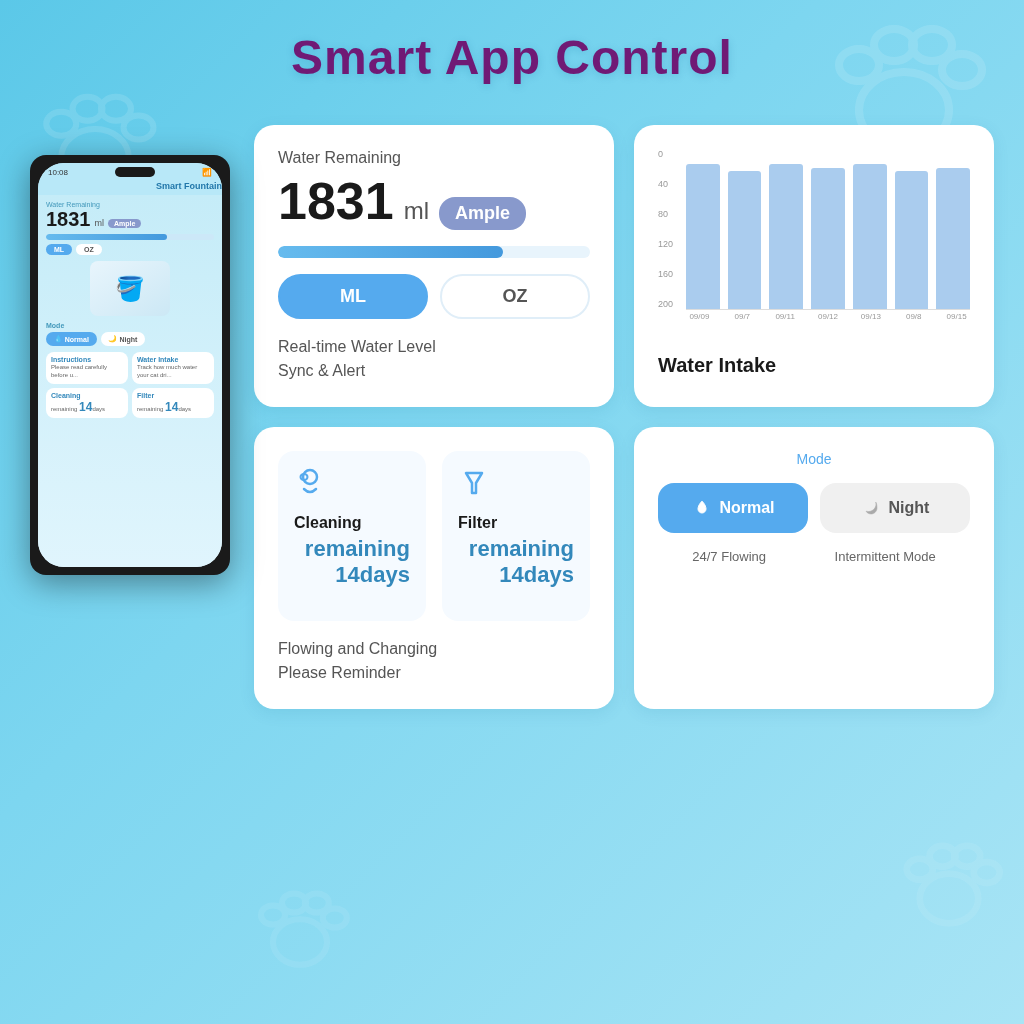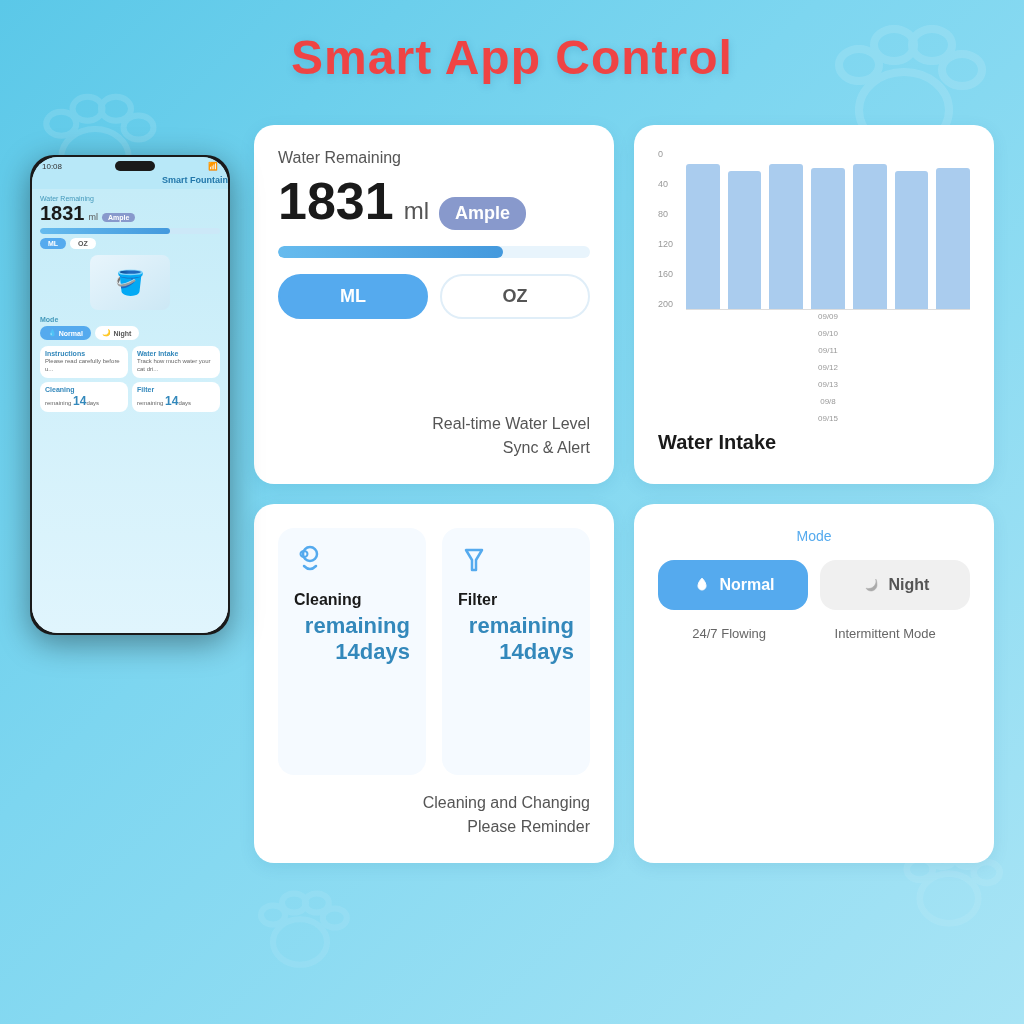--- a/index.html
+++ b/index.html
@@ -9,21 +9,21 @@
       background: linear-gradient(135deg, #5bc8e8 0%, #7dd6f0 40%, #a8e4f5 100%);
       font-family: -apple-system, BlinkMacSystemFont, 'Segoe UI', sans-serif;
       overflow: hidden;
       position: relative;
     }
 
     .page-title {
       text-align: center;
       font-size: 48px;
       font-weight: 700;
-      color: #ef4444;
+      color: #701a75;
       padding-top: 30px;
       padding-bottom: 30px;
       text-shadow: 0 2px 8px rgba(0,100,150,0.2);
       letter-spacing: 1px;
     }
 
     .main-layout {
       display: flex;
       flex-direction: row;
       align-items: flex-start;
@@ -34,24 +34,24 @@
 
     
     .phone-wrapper {
       flex: 0 0 auto;
       width: 200px;
       margin-top: 40px;
     }
 
     .phone {
       width: 200px;
-      height: 480px;
+      height: 420px;
       background: #1a1a1a;
-      border-radius: 24px;
-      padding: 2px;
+      border-radius: 16px;
+      padding: 8px;
       box-shadow: 0 8px 32px rgba(0,0,0,0.4);
       position: relative;
     }
 
     .phone-screen {
       width: 100%;
       height: 100%;
       background: linear-gradient(180deg, #b8e8f8 0%, #ddf2fc 100%);
       border-radius: 26px;
       overflow: hidden;
@@ -337,21 +337,21 @@
       color: white;
       border-color: #55aaee;
     }
 
     .card-unit-btn.inactive {
       background: white;
       color: #555;
     }
 
     .card-caption {
-      text-align: right;
+      text-align: left;
       font-size: 16px;
       color: #555;
       line-height: 1.5;
       margin-top: auto;
     }
 
     
     .card-chart-title-row {
       display: flex;
       justify-content: flex-end;
@@ -398,23 +398,22 @@
 
     .chart-bar {
       flex: 1;
       background: #aaccee;
       border-radius: 3px 3px 0 0;
       min-height: 10px;
     }
 
     .chart-x-labels {
       display: flex;
-      gap: 8px;
+      gap: 16px;
       padding-left: 28px;
-      flex-direction: column;
     }
 
     .chart-x-label {
       flex: 1;
       font-size: 8px;
       color: #999;
       text-align: center;
     }
 
     .chart-baseline {
@@ -685,21 +684,21 @@
               <div class="chart-bar" style="height: 137.75px;"></div>
               <div class="chart-bar" style="height: 145px;"></div>
               <div class="chart-bar" style="height: 140.65px;"></div>
               <div class="chart-bar" style="height: 145px;"></div>
               <div class="chart-bar" style="height: 137.75px;"></div>
               <div class="chart-bar" style="height: 140.65px;"></div>
             </div>
           <div class="chart-baseline"></div>
           <div class="chart-x-labels" id="x-labels-el">
               <div class="chart-x-label">09/09</div>
-              <div class="chart-x-label">09/10</div>
+              <div class="chart-x-label">09/7</div>
               <div class="chart-x-label">09/11</div>
               <div class="chart-x-label">09/12</div>
               <div class="chart-x-label">09/13</div>
               <div class="chart-x-label">09/8</div>
               <div class="chart-x-label">09/15</div>
             </div>
         </div>
       </div>
       <div class="card-chart-main-title">Water Intake</div>
     </div>
@@ -721,21 +720,21 @@
           <div class="cleaning-icon">
             <svg width="32" height="32" viewBox="0 0 32 32" fill="none">
               <path d="M8 6 L24 6 L18 16 L18 26 L14 26 L14 16 Z" stroke="#55aaee" stroke-width="2.5" fill="none" stroke-linejoin="round"></path>
             </svg>
           </div>
           <div class="cleaning-item-title">Filter</div>
           <div class="cleaning-days-text"><span>remaining </span><span style="font-size:22px;font-weight:700;color:#3388bb;">14</span><span>days</span></div>
         </div>
       </div>
       <div class="card-caption">
-        <span>Cleaning and Changing</span><br>
+        <span>Flowing and Changing</span><br>
         <span>Please Reminder</span>
       </div>
     </div>
 
     <div class="card">
       <div class="mode-label">Mode</div>
       <div class="mode-buttons">
         <button class="mode-btn active">
           <svg width="22" height="22" viewBox="0 0 22 22" fill="none">
             <path d="M11 4 C11 4 7 8 7 12 C7 14.2 8.8 16 11 16 C13.2 16 15 14.2 15 12 C15 8 11 4 11 4Z" fill="white" stroke="white" stroke-width="1"></path>

